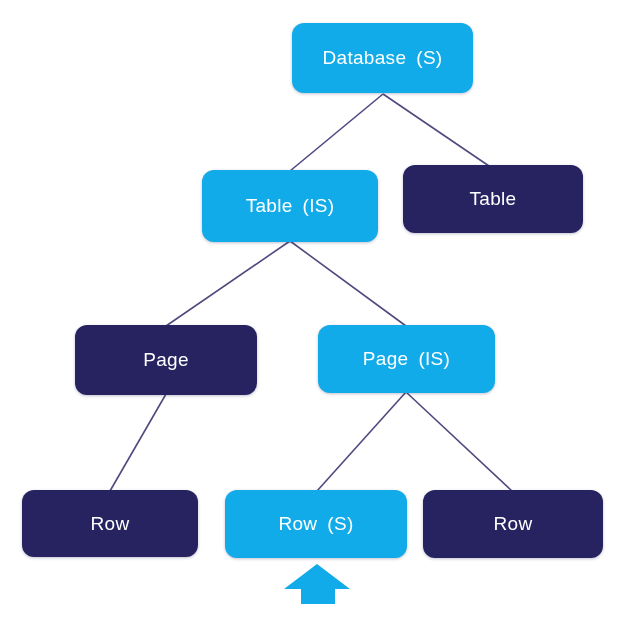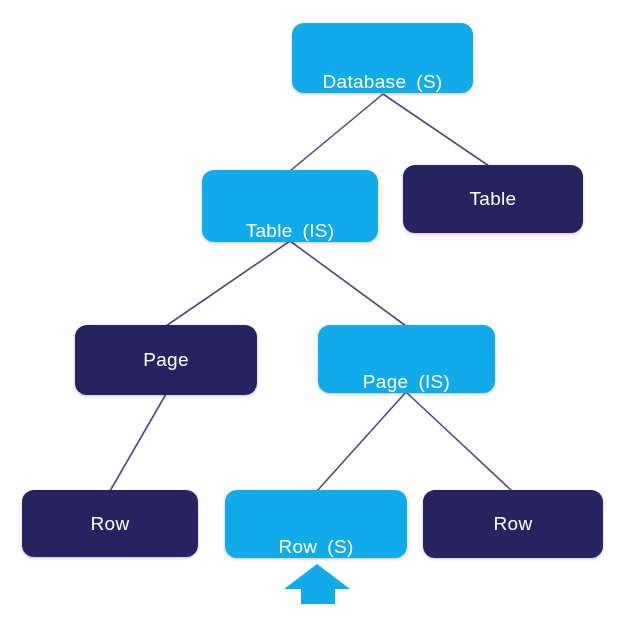--- a/index.html
+++ b/index.html
@@ -38,21 +38,21 @@
     display:flex;
     align-items:center;
     justify-content:center;
     gap:10px;
     border-radius:12px;
     color:var(--text);
     font-size:19px;
     letter-spacing:0.3px;
     box-shadow:0 1px 3px rgba(45,45,95,0.30);
   }
-  .node.locked{background:var(--locked);align-items:flex-end;}
+  .node.locked{background:var(--locked);}
   .node.unlocked{background:var(--unlocked);}
 
   .n-database {left:292px; top:23px;  width:181px; height:70px;}
   .n-table-is {left:202px; top:170px; width:176px; height:72px;}
   .n-table    {left:403px; top:165px; width:180px; height:68px;}
   .n-page     {left:75px;  top:325px; width:182px; height:70px;}
   .n-page-is  {left:318px; top:325px; width:177px; height:68px;}
   .n-row-left {left:22px;  top:490px; width:176px; height:67px;}
   .n-row-s    {left:225px; top:490px; width:182px; height:68px;}
   .n-row-right{left:423px; top:490px; width:180px; height:68px;}

